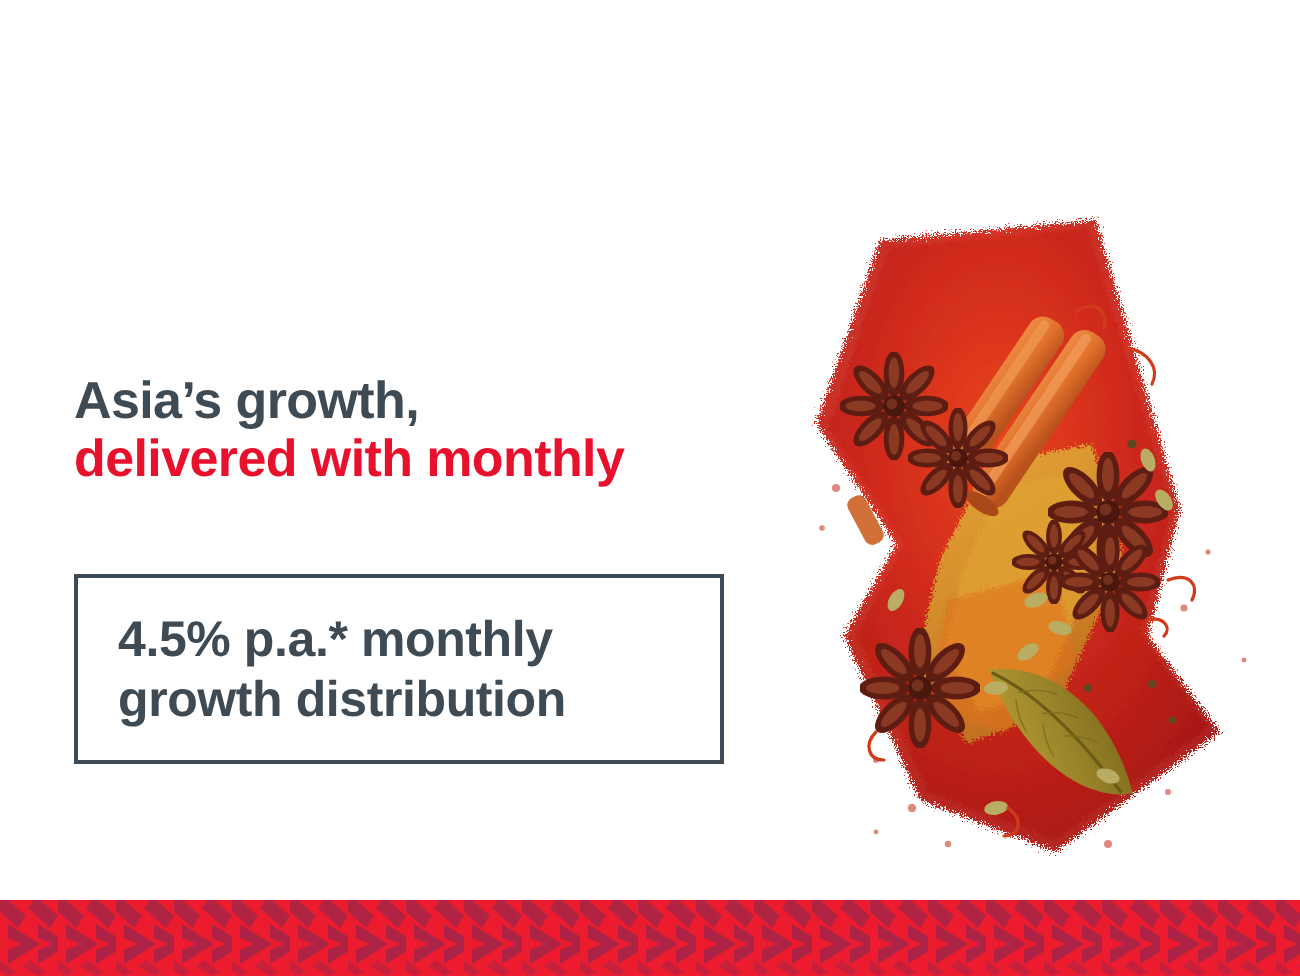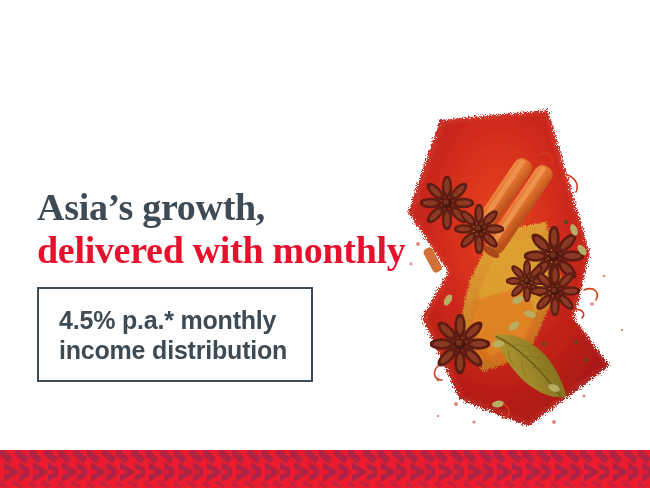--- a/index.html
+++ b/index.html
@@ -37,34 +37,33 @@
   .headline {
     position: absolute;
     left: 37px;
     top: 186px;
     width: 400px;
     line-height: 1.12;
     letter-spacing: -0.3px;
   }
   .headline-line {
     display: block;
-    font-size: 38px;
+    font-size: 26px;
     font-weight: bold;
     white-space: nowrap;
-    font-family: Liberation Serif, serif;
   }
   .headline-line.primary { color: #3e4b55; }
   .headline-line.accent  { color: #e8112d; }
 
   
   .callout {
     position: absolute;
     left: 37px;
     top: 287px;
-    width: 276px;
+    width: 325px;
     height: 95px;
     box-sizing: border-box;
     border: 2px solid #3e4b55;
     background: #ffffff;
   }
   .callout-text {
     position: absolute;
     left: 20px;
     top: 16px;
     width: 290px;
@@ -287,21 +286,21 @@
   </div>
 
   <div class="headline">
     <span class="headline-line primary">Asia’s growth,</span>
     <span class="headline-line accent">delivered with monthly</span>
   </div>
 
   <div class="callout">
     <div class="callout-text">
       <span>4.5% p.a.* monthly</span>
-      <span>income distribution</span>
+      <span>growth distribution</span>
     </div>
   </div>
 
   <div class="chevron-band">
     <svg viewBox="0 0 650 38" preserveAspectRatio="none" xmlns="http://www.w3.org/2000/svg" aria-hidden="true">
       <defs>
         <pattern id="chev" x="0" y="0" width="29" height="38" patternUnits="userSpaceOnUse">
           <rect width="29" height="38" fill="#ed1b2e"></rect>
 
           <path d="M2,-2 L13,8 L9,14 L-2,4 Z" fill="#a62447" opacity="0.85"></path>

